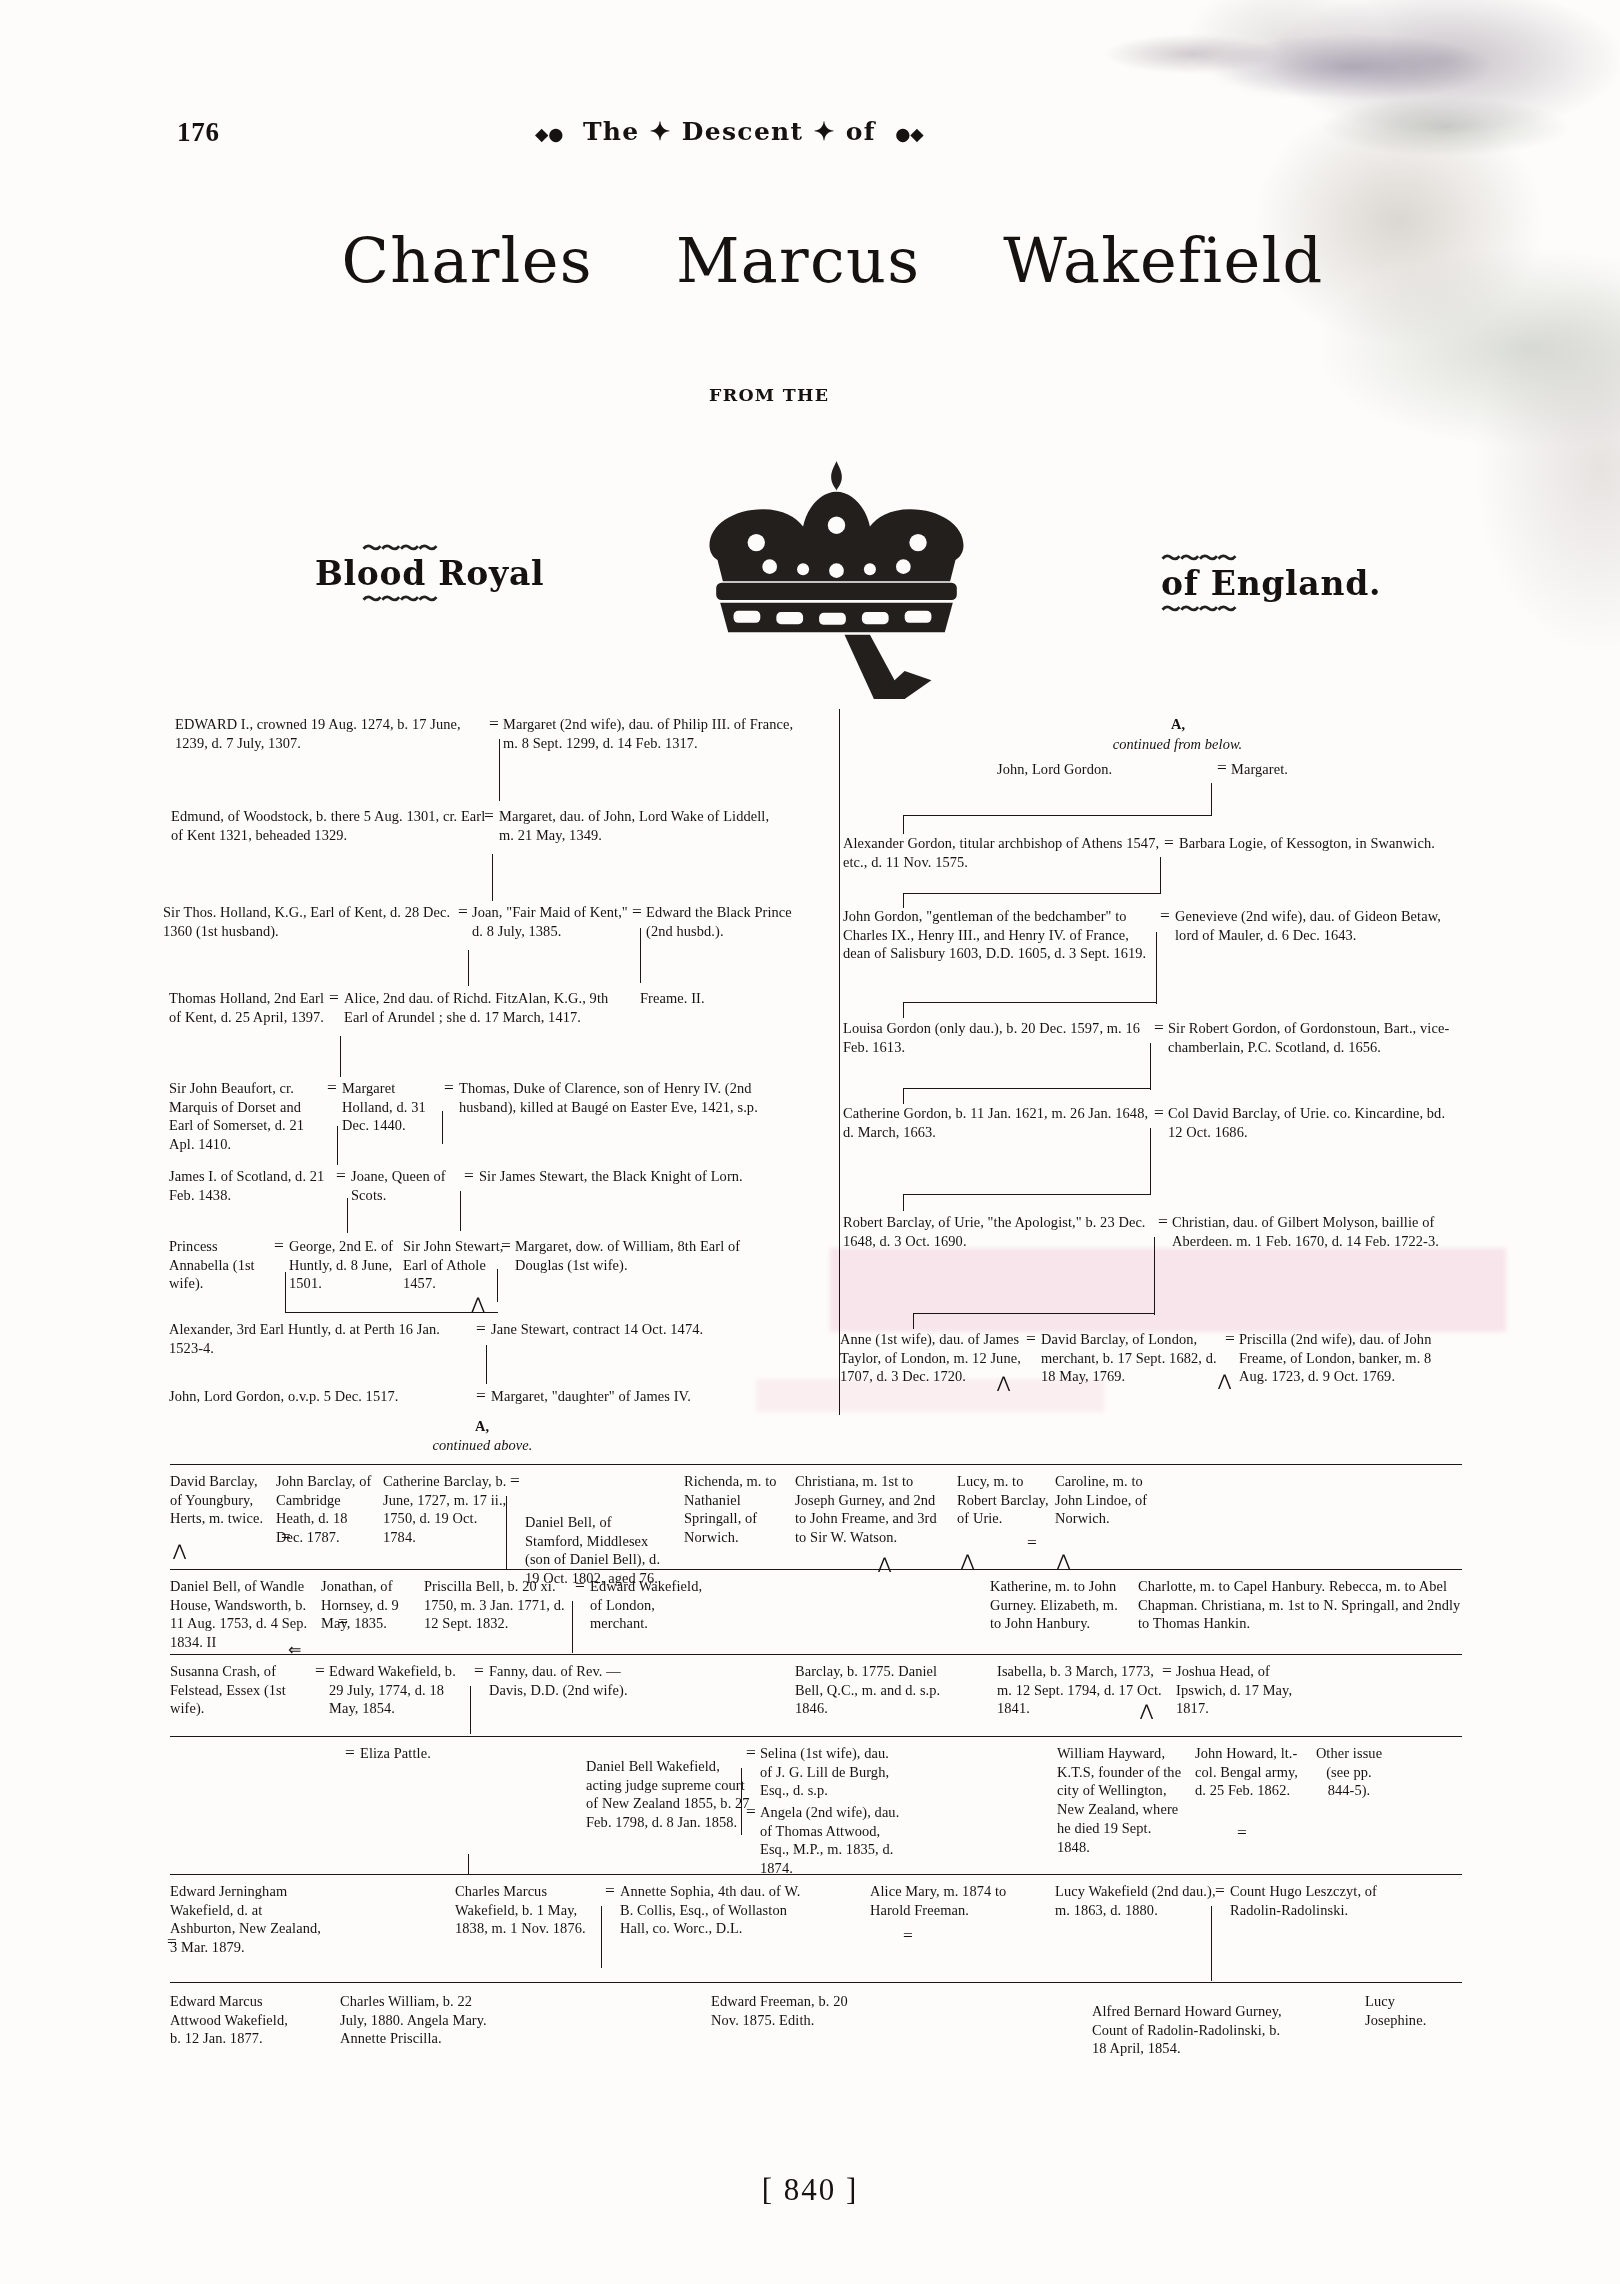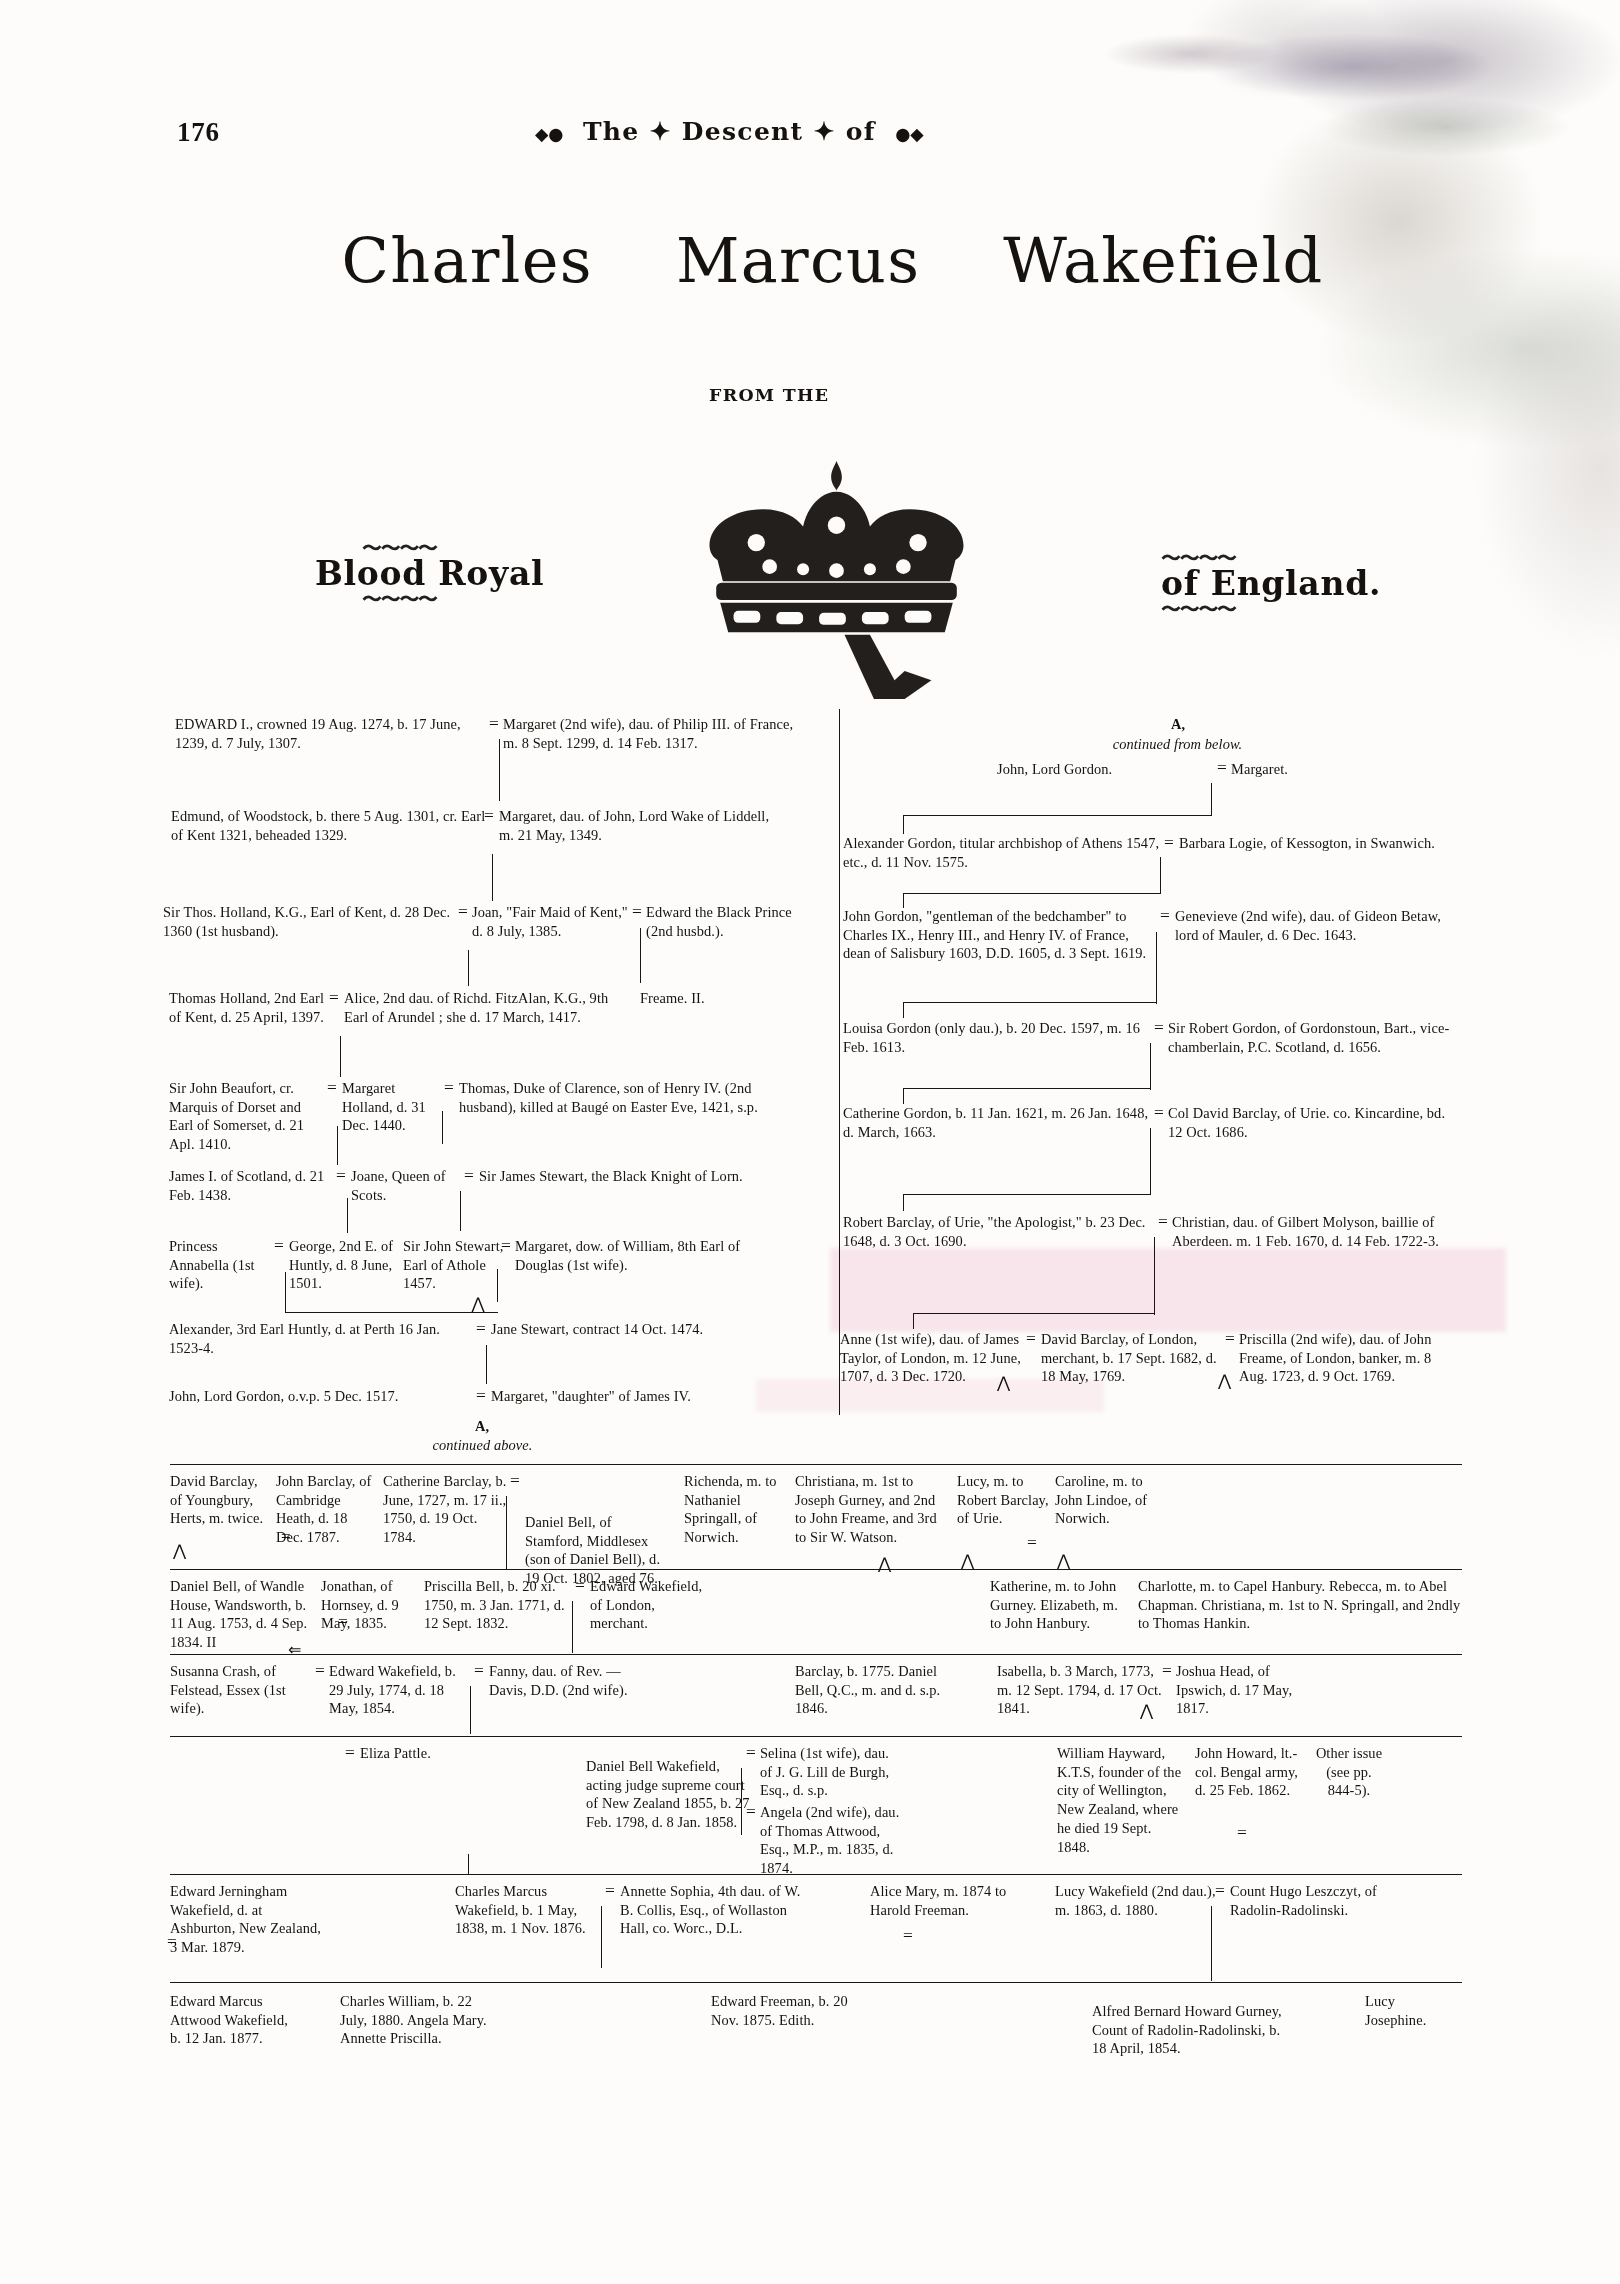--- a/index.html
+++ b/index.html
@@ -450,19 +450,20 @@
     <div class="rule hr" style="left:170px; top:1982px; width:1292px;"></div>
 
     <div class="blk" style="left:170px; top:1992px; width:120px;">Edward Marcus Attwood Wakefield, b. 12 Jan. 1877.</div>
     <div class="blk" style="left:340px; top:1992px; width:154px;">Charles William, b. 22 July, 1880. Angela Mary. Annette Priscilla.</div>
     <div class="blk" style="left:711px; top:1992px; width:167px;">Edward Freeman, b. 20 Nov. 1875. Edith.</div>
     <div class="blk" style="left:1092px; top:2002px; width:194px;">Alfred Bernard Howard Gurney, Count of Radolin-Radolinski, b. 18 April, 1854.</div>
     <div class="blk" style="left:1365px; top:1992px; width:90px;">Lucy Josephine.</div>
 
   </div>
 
+  <div class="footer-page">[ 840 ]</div>
 
   <div class="smudge"></div>
   <div class="smudge2"></div>
   <div class="pink-wash"></div>
   <div class="pink-wash2"></div>
 </div>
 
 
 </body></html>

